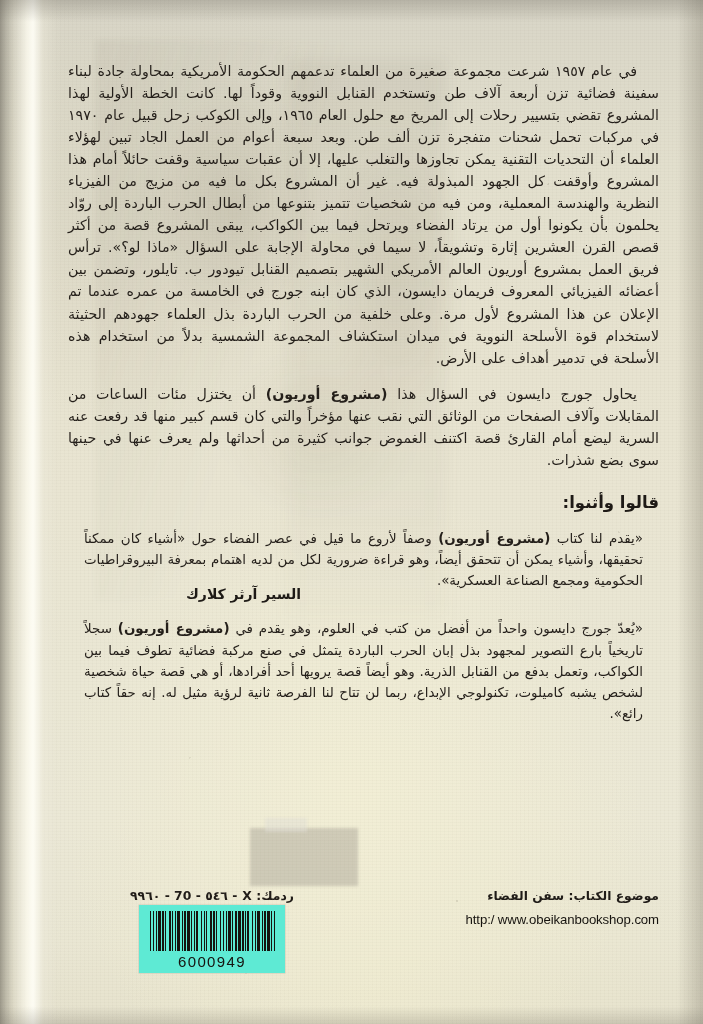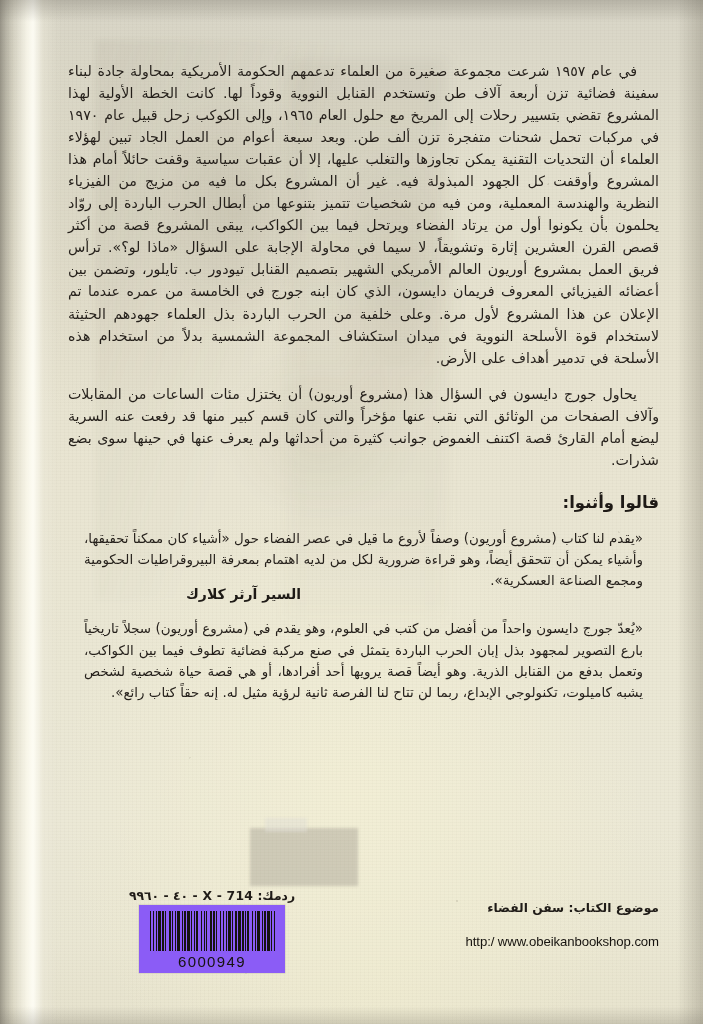--- a/index.html
+++ b/index.html
@@ -125,21 +125,21 @@
     line-height: 22.05px;
     text-align: justify;
     text-align-last: right;
     letter-spacing: 0px;
     word-spacing: 0.5px;
     color: #241f1a;
   }
   .body-text p.indent { text-indent: 22px; }
   .gap-para { height: 14px; }
 
-  .bold-inline { font-weight: normal; }
+  .bold-inline { font-weight: bold; }
 
   .section-heading {
     margin: 8px 0 4px 0;
     font-size: 16.5px;
     font-weight: bold;
     text-align: right;
     color: #1e1a16;
     letter-spacing: -0.3px;
   }
 
@@ -212,21 +212,21 @@
   }
   .isbn-line {
     font-size: 12.4px;
     font-weight: bold;
     color: #201c18;
     letter-spacing: 0.2px;
     margin-bottom: 2px;
     white-space: nowrap;
   }
   .barcode-box {
-    background: #8b5cf6;
+    background: #5eead4;
     padding: 6px 10px 3px 10px;
     display: inline-block;
     box-shadow: 0 0 0 0.5px rgba(160,154,140,0.4);
   }
   .barcode {
     height: 40px;
     display: flex;
     align-items: flex-end;
     gap: 0px;
   }
@@ -240,38 +240,38 @@
     font-size: 15px;
     letter-spacing: 1.4px;
     text-align: center;
     color: #16130f;
     margin-top: 2px;
     direction: ltr;
   }
 
   .site-wrap {
     position: absolute;
-    right: 44px; top: 20px;
+    right: 44px; top: 8px;
     text-align: right;
   }
   .site-line {
     font-size: 12.3px;
     font-weight: bold;
     color: #201c18;
     line-height: 17px;
     white-space: nowrap;
   }
   .site-url {
     font-family: "Liberation Sans", "DejaVu Sans", sans-serif;
     font-size: 13.2px;
     font-weight: normal;
     color: #16130f;
     direction: ltr;
     text-align: right;
-    margin-top: 17px;
+    margin-top: 7px;
     letter-spacing: -0.1px;
     white-space: nowrap;
   }
 </style>
 </head>
 <body>
 
 <div class="cover">
 
   <div class="paper-base"></div>
@@ -312,21 +312,21 @@
 
     <div class="quote-block" style="margin-top:10px;">
       <p class="qstart"><span>«يُعدّ جورج دايسون واحداً من أفضل من كتب في العلوم، وهو يقدم في </span><span class="bold-inline">(مشروع أوريون)</span><span> سجلاً تاريخياً بارع التصوير لمجهود بذل إبان الحرب الباردة يتمثل في صنع مركبة فضائية تطوف فيما بين الكواكب، وتعمل بدفع من القنابل الذرية. وهو أيضاً قصة يرويها أحد أفرادها، أو هي قصة حياة شخصية لشخص يشبه كاميلوت، تكنولوجي الإبداع، ربما لن تتاح لنا الفرصة ثانية لرؤية مثيل له. إنه حقاً كتاب رائع».</span></p>
     </div>
 
   </div>
 
   <div class="footer">
 
     <div class="isbn-wrap">
-      <div class="isbn-line">ردمك: X - 714 - ٤٠ - ٩٩٦٠</div>
+      <div class="isbn-line">ردمك: X - ٥٤٦ - 70 - ٩٩٦٠</div>
       <div class="barcode-box">
         <div class="barcode" id="barcode">
             <span style="width:1px"></span>
             <span style="width:2px;background:transparent"></span>
             <span style="width:1px"></span>
             <span style="width:1px;background:transparent"></span>
             <span style="width:3px"></span>
             <span style="width:1px;background:transparent"></span>
             <span style="width:2px"></span>
             <span style="width:1px;background:transparent"></span>

